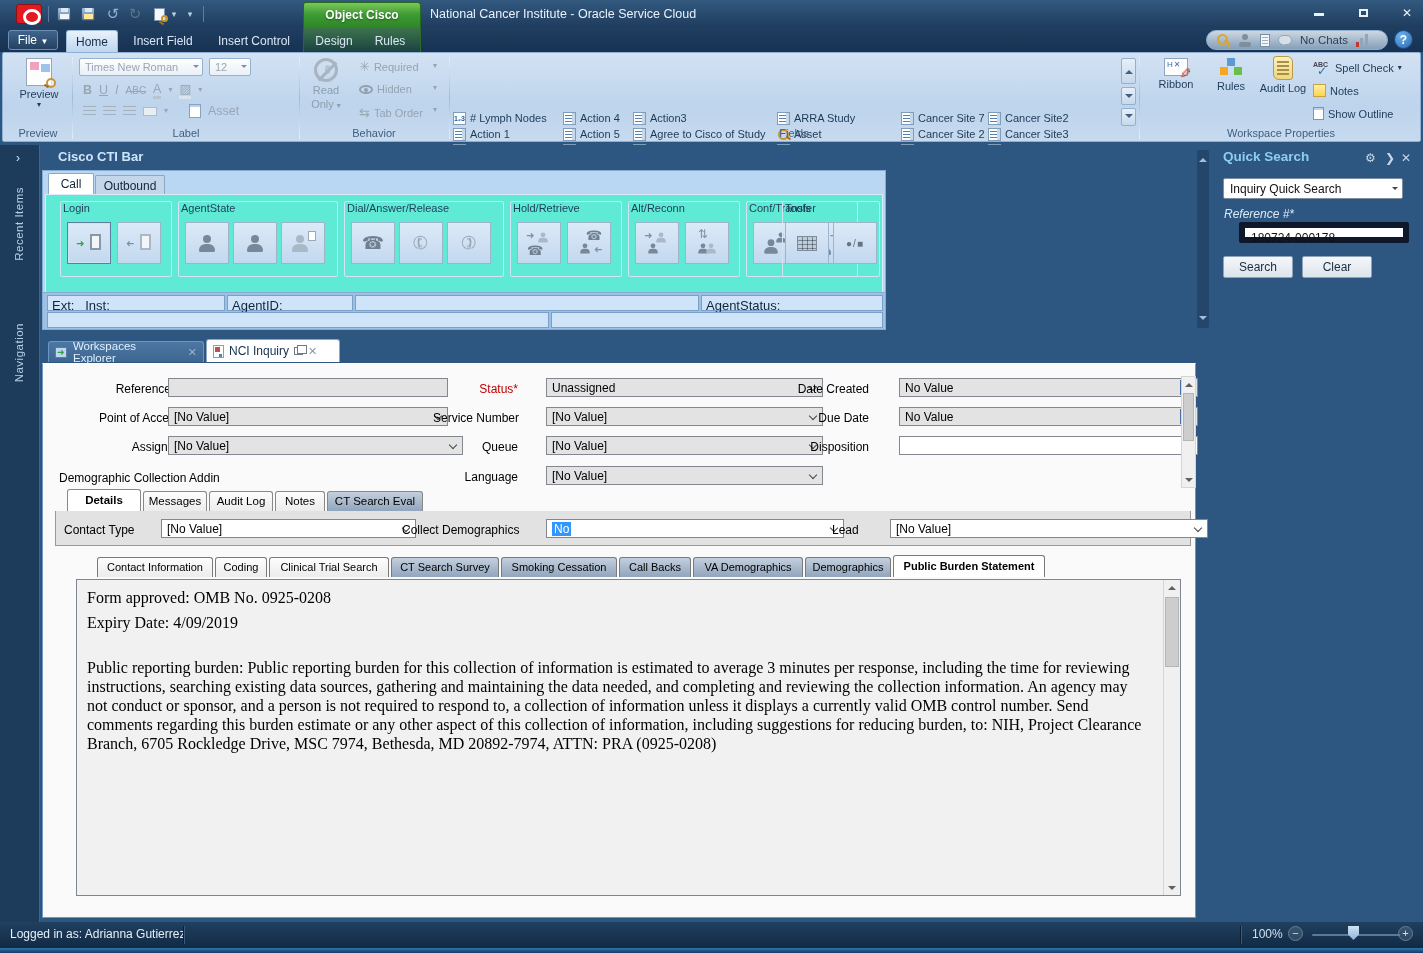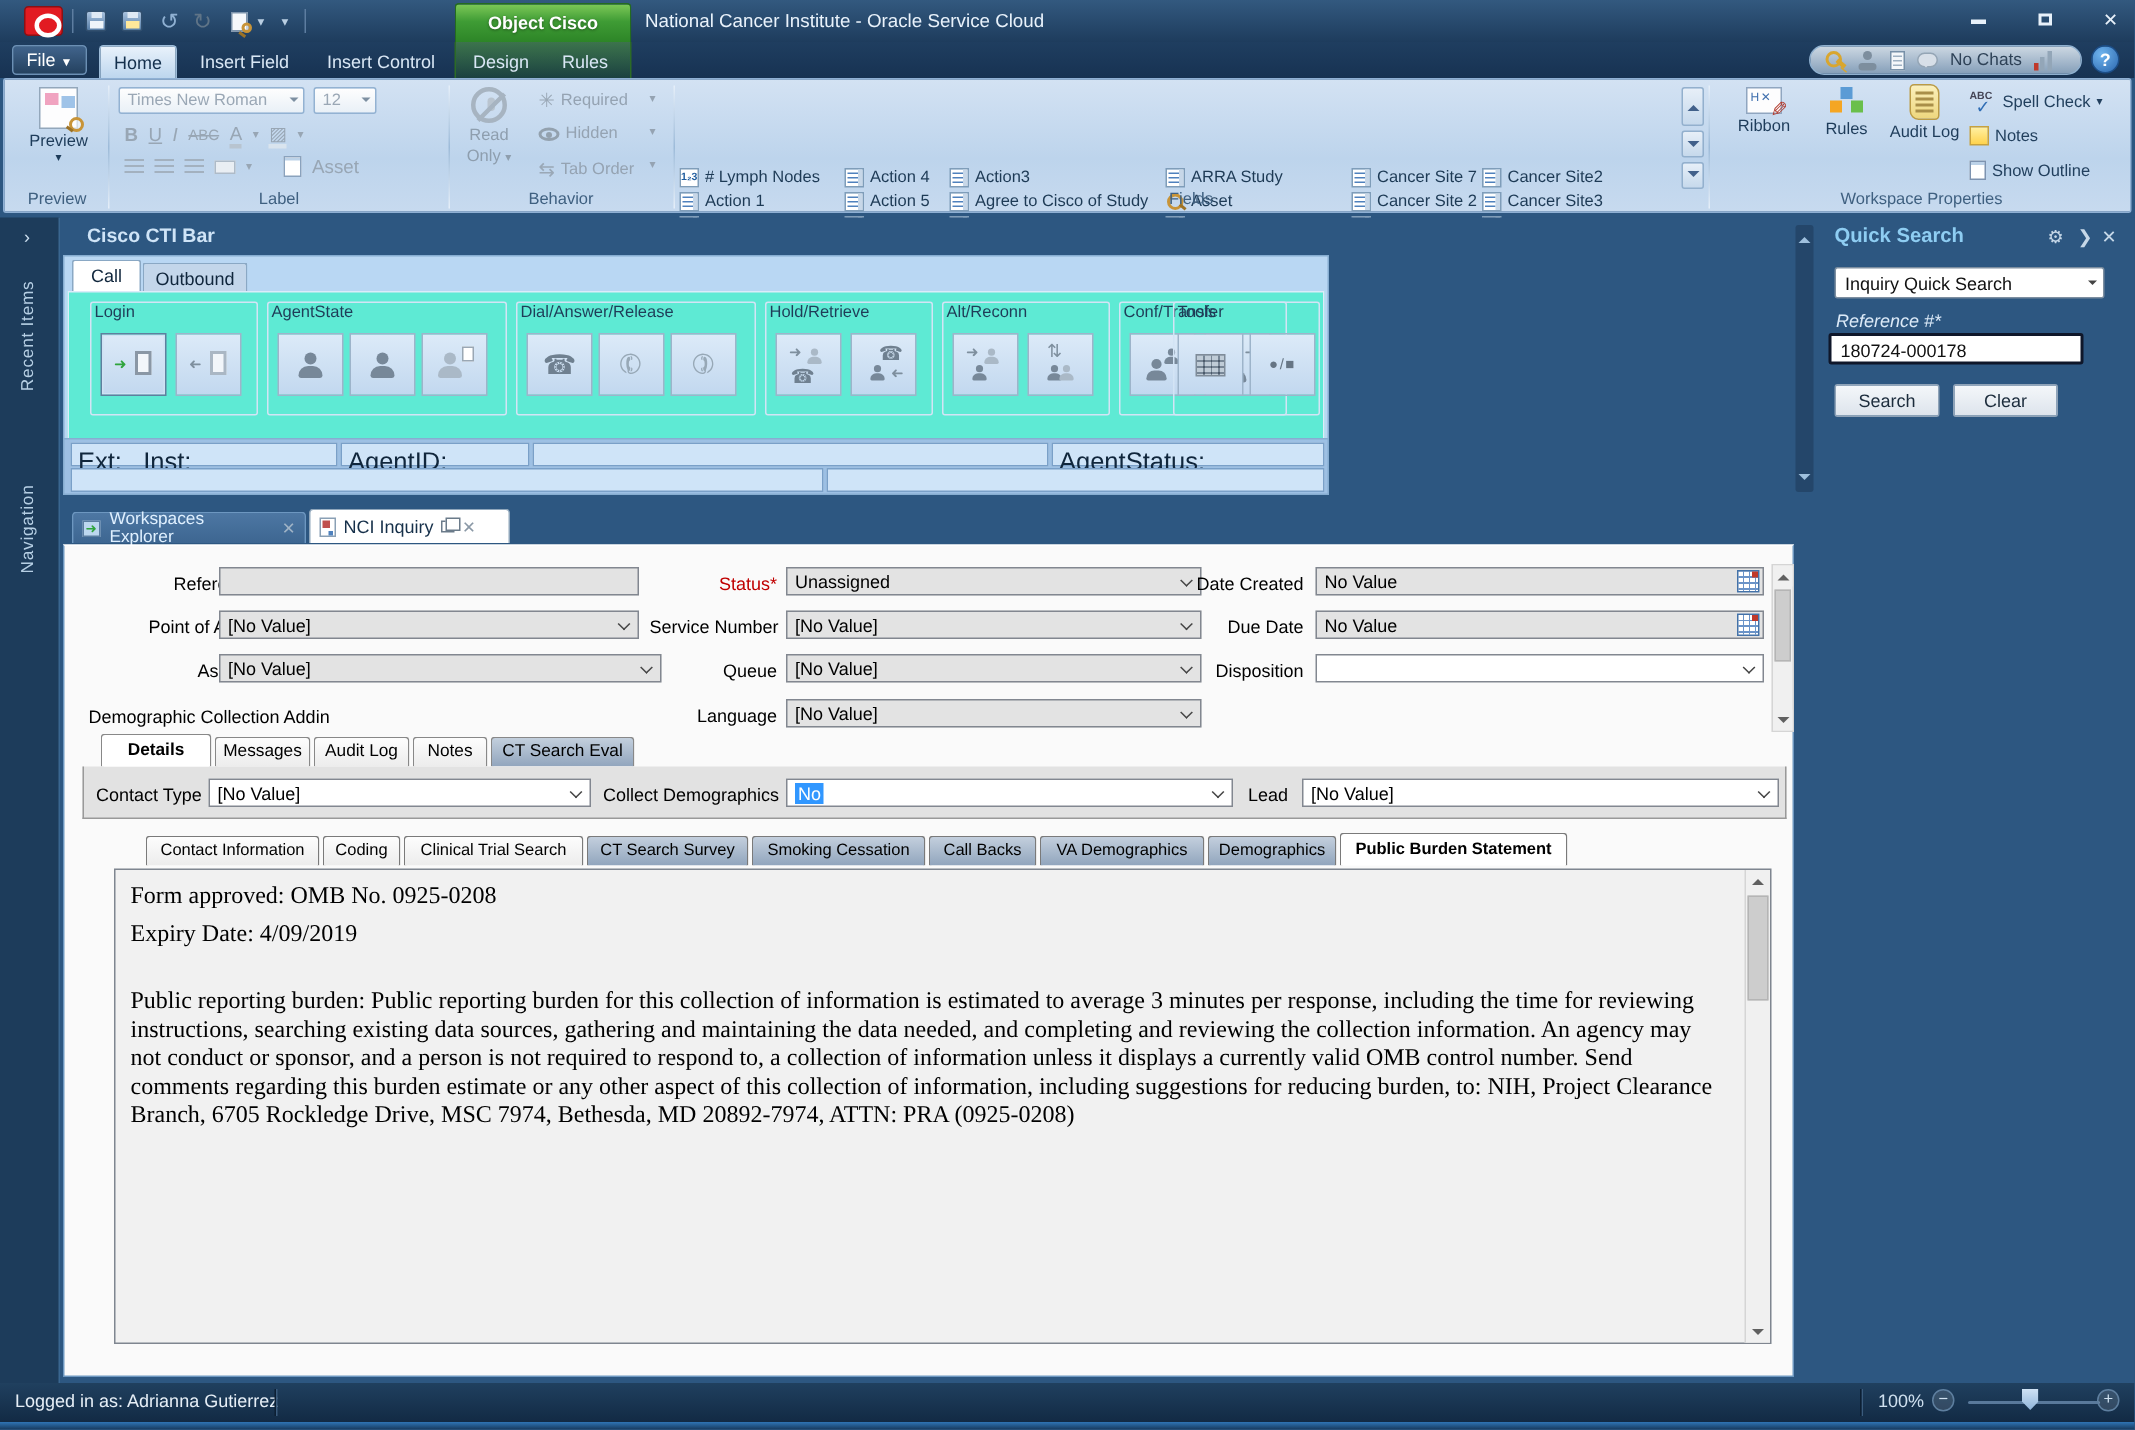--- a/index.html
+++ b/index.html
@@ -147,36 +147,36 @@
   .mini { position:absolute; font-size:10px; line-height:1; }
   .g-arrow { color:#2fa43c; font-weight:bold; }
   .gy-arrow { color:#7e8f9e; font-weight:bold; }
   .door { width:11px; height:16px; background:#f2f6fa; border:2px solid #8a97a5; }
   .combo-ic { position:relative; width:26px; height:24px; }
   .i-keypad { width:20px; height:15px; border:1px solid #7f8c99; background:
       repeating-linear-gradient(90deg,#dde4ea 0 4px,#8a97a4 4px 5px),
       repeating-linear-gradient(#dde4ea 0 3px,#8a97a4 3px 4px); background-blend-mode:multiply; }
   .i-rec { font-size:10px; color:#66体758; color:#667584; letter-spacing:1px; }
   .cti-status { position:absolute; left:42px; top:147px; width:844px; height:38px; background:#9dc0e4; border:1px solid #86add1; }
-  .st-cell { position:absolute; background:#cfe4f8; border:1px solid #7aa0c8; font-size:17px; color:#10263c; padding:2px 0 0 4px; }
+  .st-cell { position:absolute; background:#cfe4f8; border:1px solid #7aa0c8; font-size:13px; color:#10263c; padding:2px 0 0 4px; }
 
   .midscroll { position:absolute; left:1197px; top:5px; width:12px; height:178px; background:#24466a; border-radius:2px; }
   .midscroll .a { position:absolute; left:2px; width:0; height:0; border:4px solid transparent; }
   .midscroll .a.up { top:4px; border-bottom-color:#9fc0dd; }
   .midscroll .a.dn { bottom:4px; border-top-color:#9fc0dd; }
 
   
   .qs { position:absolute; left:1213px; top:2px; width:200px; }
   .qs-title { color:#8ecdf2; font-weight:bold; font-size:13.5px; }
   .qs-ic { position:absolute; top:4px; color:#c6d8e8; font-size:12px; }
   .qs-combo { position:absolute; left:10px; top:31px; width:180px; height:21px; background:#fff; border:1px solid #7c8ea0; border-radius:2px;
     font-size:12px; color:#111; padding:3px 16px 0 6px; }
   .qs-combo .dn { position:absolute; right:4px; top:8px; border-top-color:#444; }
   .qs-label { position:absolute; left:11px; top:60px; color:#dceaf8; font-size:12px; font-style:italic; }
-  .qs-input { position:absolute; left:6px; top:75px; width:170px; height:21px; background:#fff; border:2px solid #0f172a; border-radius:2px;
+  .qs-input { position:absolute; left:26px; top:75px; width:170px; height:21px; background:#fff; border:6px solid #0f172a; border-radius:2px;
     font-size:12px; color:#111; padding:3px 0 0 6px; }
   .qs-btn { position:absolute; top:109px; width:70px; height:22px; background:linear-gradient(#f4f7fa,#dde4ec); border:1px solid #8fa3b8;
     border-radius:2px; font-size:12px; color:#1c2c3c; text-align:center; line-height:21px; }
 
   
   .doctab-we { position:absolute; left:48px; top:196px; width:156px; height:21px; background:linear-gradient(#4d77a3,#3d6691);
     border:1px solid #6d97c0; border-bottom:none; border-radius:3px 3px 0 0; display:flex; align-items:center; gap:6px; padding:0 6px;
     color:#dff0ff; font-size:11.5px; }
   .we-ic { width:12px; height:11px; background:#bcd7ef; border:1px solid #5a7da0; position:relative; }
   .we-ic::after { content:"➜"; position:absolute; left:1px; top:-1px; color:#2fa43c; font-size:9px; }
@@ -186,21 +186,21 @@
   .nci-ic { width:11px; height:13px; background:#fff; border:1px solid #8aa0b5; position:relative; }
   .nci-ic::after { content:""; position:absolute; left:1px; top:1px; width:5px; height:5px; background:#c0504d; box-shadow:3px 6px 0 -1px #4f81bd; }
   .restore-g { width:9px; height:8px; border:1px solid #6b7b8a; position:relative; }
   .restore-g::after { content:""; position:absolute; left:2px; top:-3px; width:8px; height:7px; border:1px solid #6b7b8a; background:#fff; }
   .tab-x { color:#9fb3c6; font-size:11px; }
   .tab-x.dark { color:#8a98a6; }
 
   .form-panel { position:absolute; left:42px; top:218px; width:1154px; height:555px; background:#fafafa; border:1px solid #6d97c0; border-top:1px solid #fff; }
   .flabel { position:absolute; font-size:12px; color:#000; text-align:right; white-space:nowrap; }
   .flabel.red { color:#c00000; }
-  .xfield { position:absolute; height:19px; background:#e3e3e3; border:1px solid #82879 0; border:1px solid #828790; font-size:12px; color:#000; padding:2px 18px 0 5px; white-space:nowrap; overflow:hidden; }
+  .xfield { position:absolute; height:19px; background:#e3e3e3; border:1px solid #82879 0; border:1px solid #828790; font-size:12px; color:#000; padding:2px 18px 0 5px; white-space:nowrap; overflow:hidden;margin-left:22px; }
   .xfield.white { background:#fff; }
   .chev { position:absolute; right:6px; top:5px; width:6px; height:6px; border-right:1.5px solid #444; border-bottom:1.5px solid #444; transform:rotate(45deg); }
   .cal-ic { position:absolute; right:2px; top:1px; width:15px; height:15px; background:#fff; border:1px solid #4472a8;
     background-image:repeating-linear-gradient(90deg,transparent 0 3px,#6a93c8 3px 4px),repeating-linear-gradient(transparent 0 3px,#6a93c8 3px 4px); }
   .cal-ic::after { content:""; position:absolute; right:0; top:0; width:4px; height:4px; background:#c0392b; }
   .vscroll { position:absolute; background:#f0f0f0; border:1px solid #d5d5d5; }
   .vscroll .btn { position:absolute; left:0; width:100%; height:14px; background:#f0f0f0; display:flex; align-items:center; justify-content:center; }
   .vscroll .thumb { position:absolute; left:1px; right:1px; background:#cdcdcd; border:1px solid #b5b5b5; }
   .t-up { width:0; height:0; border:4px solid transparent; border-bottom-color:#606060; margin-top:-3px; }
   .t-dn { width:0; height:0; border:4px solid transparent; border-top-color:#606060; margin-bottom:-3px; }

